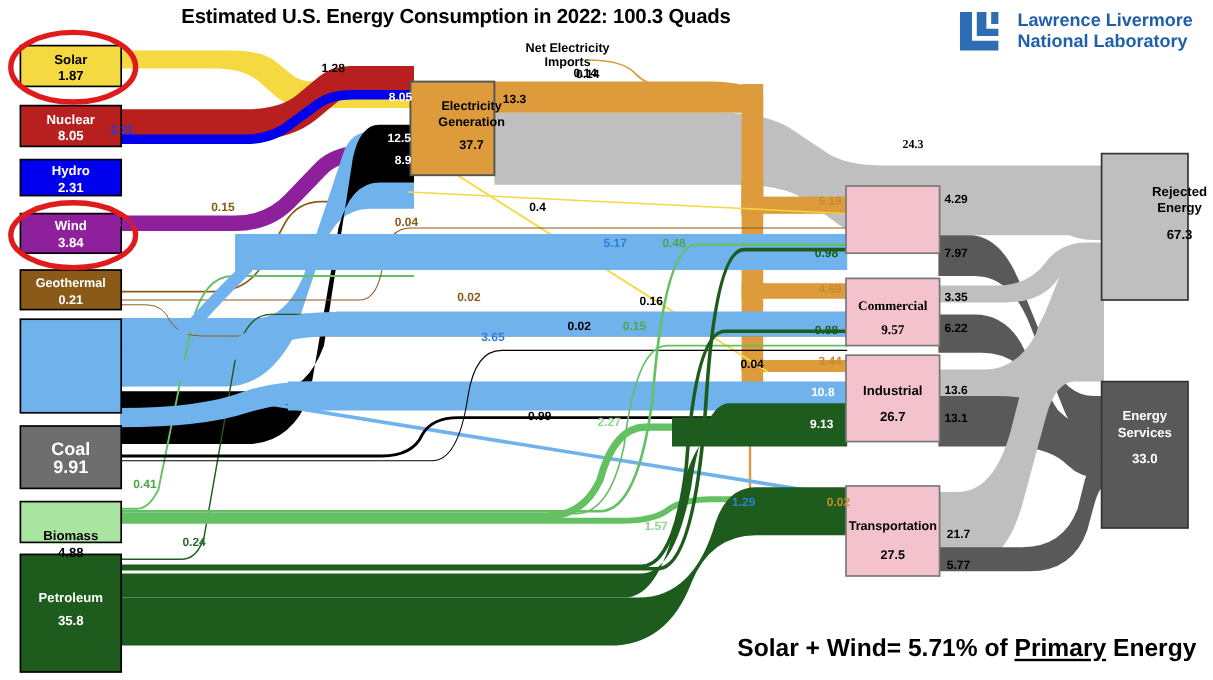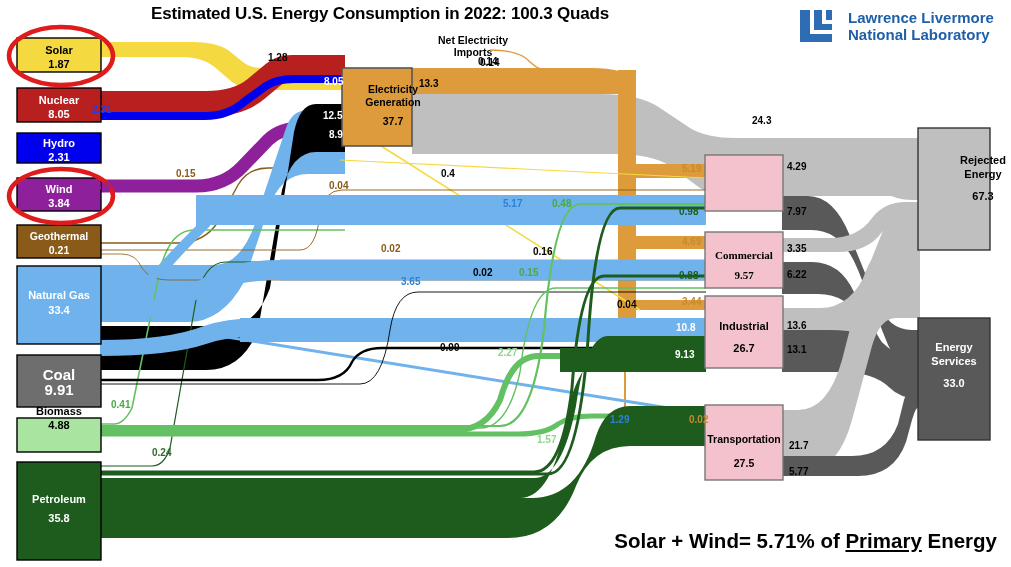--- a/index.html
+++ b/index.html
@@ -175,29 +175,25 @@
     <div>2.31</div>
   </div>
   <div class="nodelbl" style="left:17px;top:182px;width:84px;font-size:11px;color:#fff;line-height:14px;">
     <div>Wind</div>
     <div>3.84</div>
   </div>
   <div class="nodelbl" style="left:15px;top:229px;width:88px;font-size:10.5px;color:#fff;line-height:14px;">
     <div>Geothermal</div>
     <div>0.21</div>
   </div>
-  <div class="nodelbl" style="left:15px;top:288px;width:88px;font-size:11px;color:#fff;line-height:15px;">
-    <div>Natural Gas</div>
-    <div>33.4</div>
-  </div>
   <div class="nodelbl" style="left:17px;top:367px;width:84px;font-size:15px;color:#fff;line-height:15px;">
     <div>Coal</div>
     <div>9.91</div>
   </div>
-  <div class="nodelbl" style="left:17px;top:404px;width:84px;font-size:11px;color:#000;line-height:14px;">
+  <div class="nodelbl" style="left:17px;top:440px;width:84px;font-size:11px;color:#000;line-height:14px;">
     <div>Biomass</div>
     <div>4.88</div>
   </div>
   <div class="nodelbl" style="left:15px;top:490px;width:88px;font-size:11px;color:#fff;line-height:19px;">
     <div>Petroleum</div>
     <div>35.8</div>
   </div>
 
   <div class="nodelbl" style="left:342px;top:83px;width:70px;font-size:10.5px;color:#000;line-height:13px;padding-left:16px;">
     <div>Electricity</div>
@@ -234,21 +230,21 @@
       <div class="flbl" style="left: 324px; top: 76px; color: rgb(255, 255, 255); font-size: 10px;">8.05</div>
       <div class="flbl" style="left: 92px; top: 104px; color: rgb(27, 61, 240); font-size: 10px;">2.31</div>
       <div class="flbl" style="left: 96px; top: 181px; color: rgb(142, 33, 155); font-size: 10px;">3.84</div>
       <div class="flbl" style="left: 176px; top: 168px; color: rgb(138, 91, 24); font-size: 10px;">0.15</div>
       <div class="flbl" style="left: 323px; top: 110px; color: rgb(255, 255, 255); font-size: 10px;">12.5</div>
       <div class="flbl" style="left: 329px; top: 129px; color: rgb(255, 255, 255); font-size: 10px;">8.9</div>
       <div class="flbl" style="left: 111px; top: 399px; color: rgb(74, 168, 74); font-size: 10px;">0.41</div>
       <div class="flbl" style="left: 152px; top: 447px; color: rgb(45, 107, 45); font-size: 10px;">0.24</div>
       <div class="flbl" style="left: 480px; top: 57px; color: rgb(0, 0, 0); font-size: 10px;">0.14</div>
       <div class="flbl" style="left: 419px; top: 78px; color: rgb(0, 0, 0); font-size: 10px;">13.3</div>
-      <div class="flbl" style="left: 752px; top: 115px; color: rgb(0, 0, 0); font-size: 10px;">24.3</div>
+      <div class="flbl" style="left: 752px; top: 115px; color: rgb(0, 0, 0); font-size: 10px; font-family: Liberation Serif, serif;">24.3</div>
       <div class="flbl" style="left: 441px; top: 168px; color: rgb(0, 0, 0); font-size: 10px;">0.4</div>
       <div class="flbl" style="left: 329px; top: 180px; color: rgb(138, 91, 24); font-size: 10px;">0.04</div>
       <div class="flbl" style="left: 503px; top: 198px; color: rgb(47, 127, 214); font-size: 10px;">5.17</div>
       <div class="flbl" style="left: 552px; top: 198px; color: rgb(74, 168, 74); font-size: 10px;">0.48</div>
       <div class="flbl" style="left: 682px; top: 163px; color: rgb(199, 138, 47); font-size: 10px;">5.19</div>
       <div class="flbl" style="left: 679px; top: 206px; color: rgb(30, 92, 30); font-size: 10px;">0.98</div>
       <div class="flbl" style="left: 381px; top: 243px; color: rgb(138, 91, 24); font-size: 10px;">0.02</div>
       <div class="flbl" style="left: 533px; top: 246px; color: rgb(0, 0, 0); font-size: 10px;">0.16</div>
       <div class="flbl" style="left: 682px; top: 236px; color: rgb(199, 138, 47); font-size: 10px;">4.69</div>
       <div class="flbl" style="left: 401px; top: 276px; color: rgb(47, 127, 214); font-size: 10px;">3.65</div>

